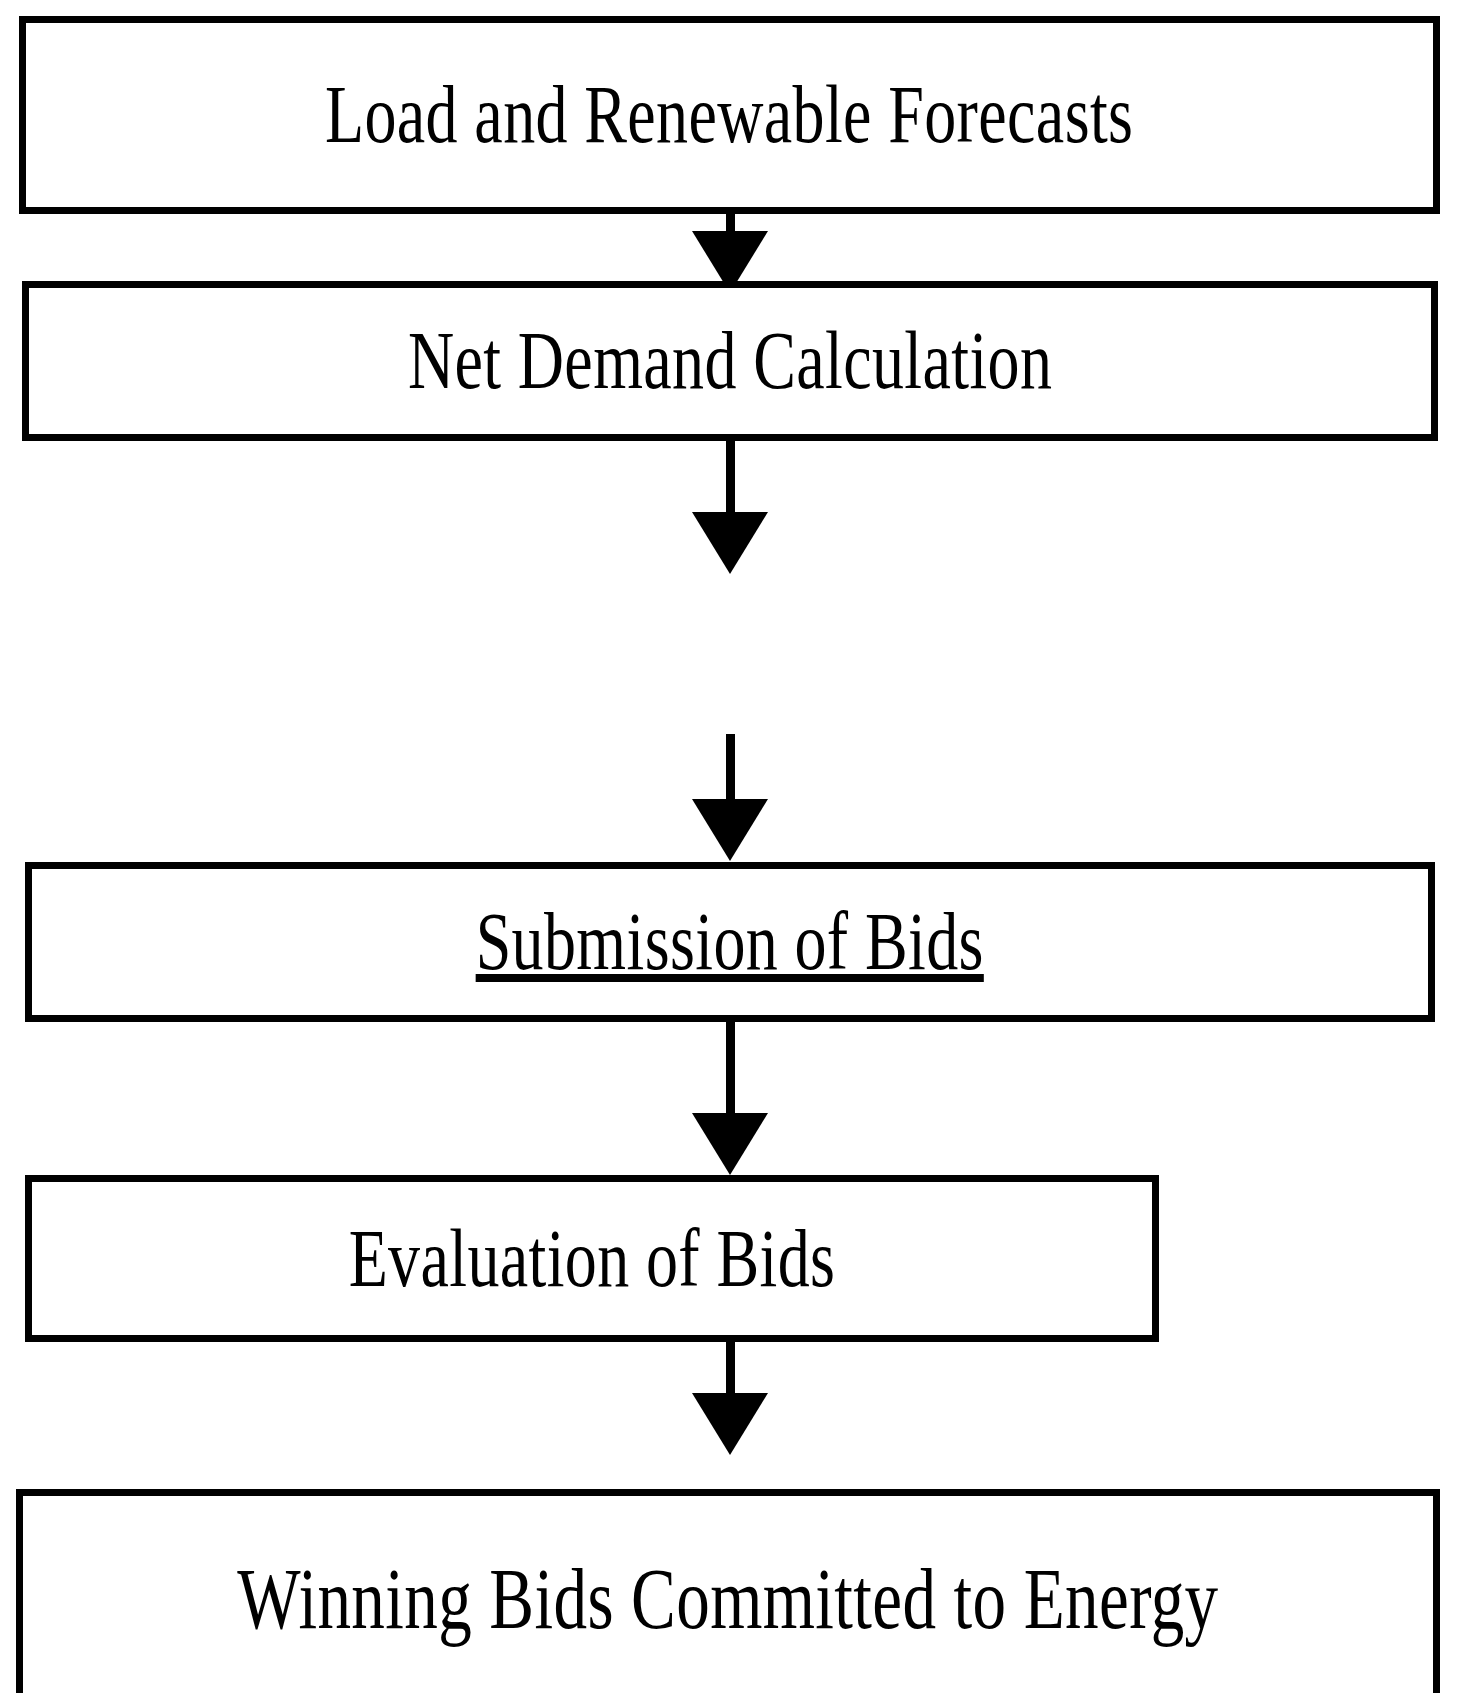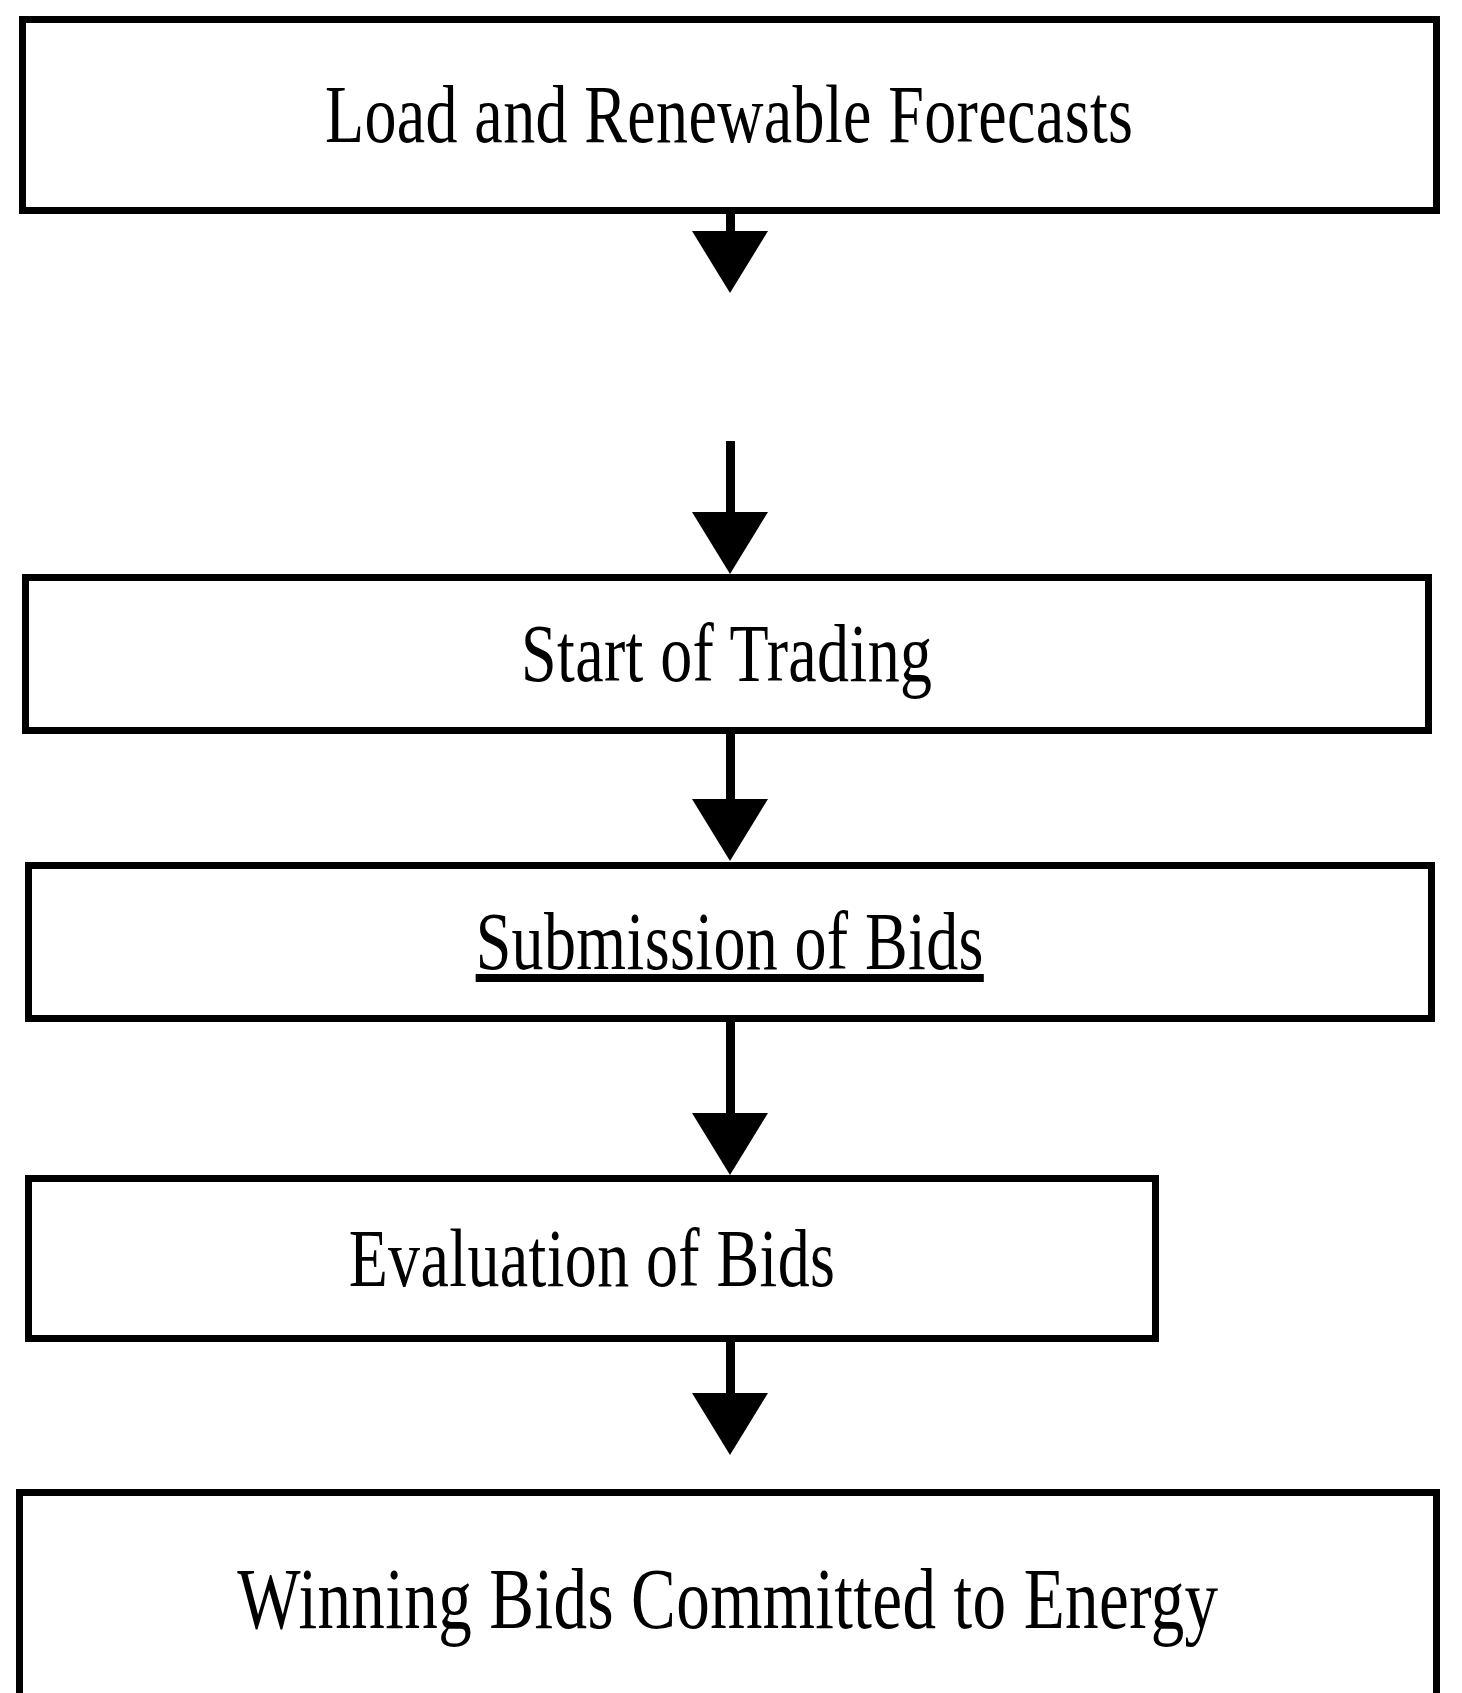--- a/index.html
+++ b/index.html
@@ -64,29 +64,29 @@
 
   <div class="node" style="left:19px; top:16px; width:1421px; height:198px;">
     <span class="node-label" style="font-size:82px;">Load and Renewable Forecasts</span>
   </div>
 
   <div class="connector" style="left:670px; top:214px; height:72px;">
     <div class="shaft" style="height:18px;"></div>
     <div class="head"></div>
   </div>
 
+  <div class="node" style="left:22px; top:281px; width:1416px; height:160px;">
+    <span class="node-label" style="font-size:82px;">Net Demand Calculation</span>
+  </div>
 
   <div class="connector" style="left:670px; top:441px; height:140px;">
     <div class="shaft" style="height:72px;"></div>
     <div class="head"></div>
   </div>
 
-  <div class="node" style="left:22px; top:574px; width:1410px; height:160px;">
-    <span class="node-label" style="font-size:82px;">Start of Trading</span>
-  </div>
 
   <div class="connector" style="left:670px; top:734px; height:132px;">
     <div class="shaft" style="height:66px;"></div>
     <div class="head"></div>
   </div>
 
   <div class="node" style="left:25px; top:862px; width:1410px; height:160px;text-decoration:underline;">
     <span class="node-label" style="font-size:82px;">Submission of Bids</span>
   </div>
 

